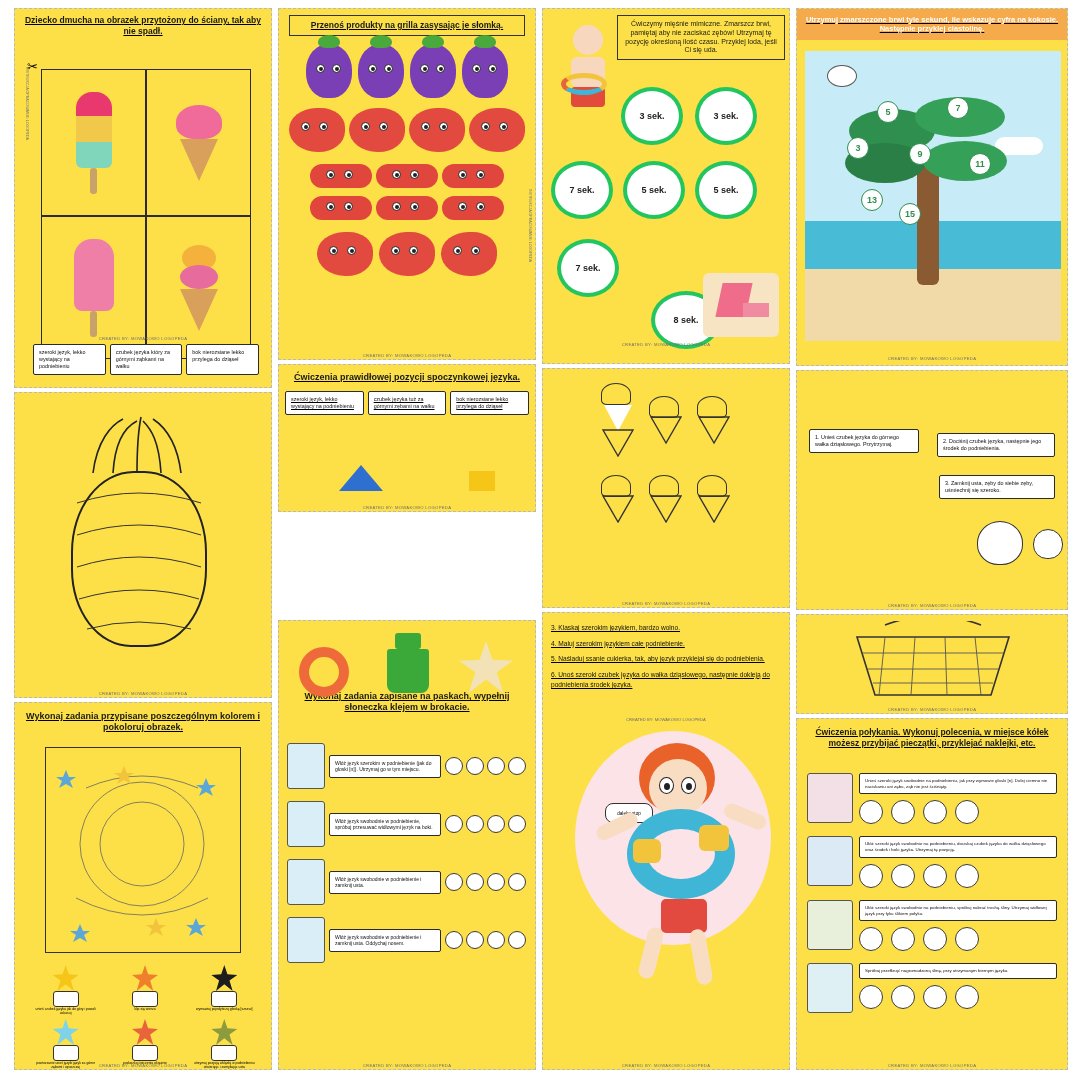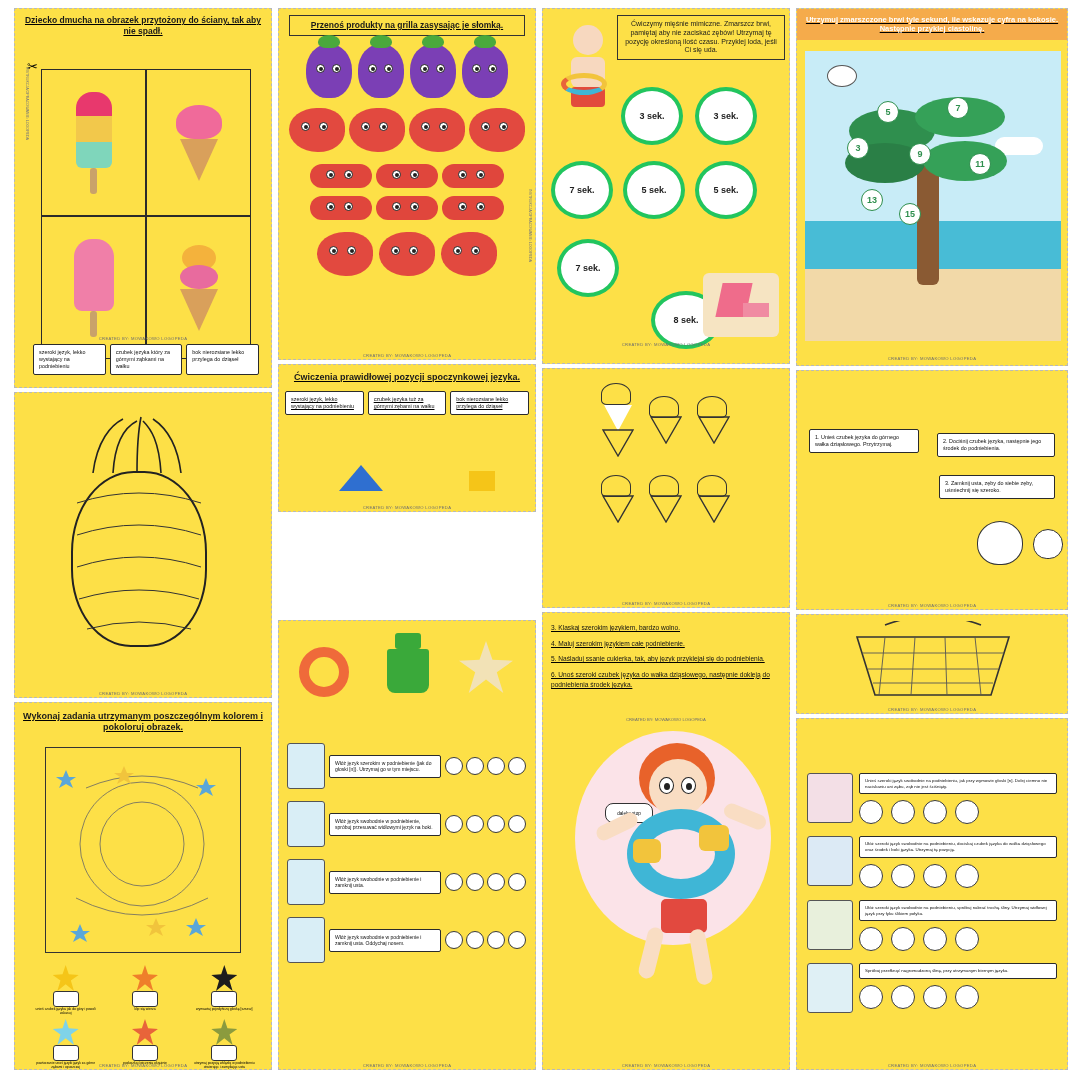--- a/index.html
+++ b/index.html
@@ -450,21 +450,21 @@
           <path d="M4 94 Q66 74 128 94"></path>
             <path d="M6 126 Q66 108 126 126"></path>
           <path d="M14 156 Q66 142 118 156"></path>
         </g>
       </svg>
     </div>
     <div class="credit">CREATED BY: MOWAKOWO LOGOPEDA</div>
   </div>
 
   <div class="card" style="left:14px; top:702px; width:258px; height:368px;">
-    <div class="cap" style="font-size:9px; padding-top:8px;">Wykonaj zadania utrzymanym poszczególnym kolorem i pokoloruj obrazek.</div>
+    <div class="cap" style="font-size:9px; padding-top:8px;">Wykonaj zadania przypisane poszczególnym kolorem i pokoloruj obrazek.</div>
     <div style="position:absolute; left:30px; top:44px; width:196px; height:206px; border:1.4px solid #333;">
       <svg width="194" height="204">
         <g fill="none" stroke="#666" stroke-width=".8">
           <circle cx="96" cy="96" r="62"></circle>
             <circle cx="96" cy="96" r="42"></circle>
           <path d="M40 40 Q96 16 152 40"></path>
             <path d="M30 150 Q96 184 162 150"></path>
         </g>
         <g fill="#5aa7d8">
           <polygon points="20,22 23,29 30,29 24,33 27,40 20,36 13,40 16,33 10,29 17,29"></polygon>
@@ -518,20 +518,21 @@
   </div>
 
   <div class="card" style="left:278px; top:620px; width:258px; height:450px;">
     <div style="position:absolute; left:20px; top:8px; width:218px; height:60px;">
       <div style="position:absolute; left:0; top:18px; width:50px; height:50px; border-radius:50%; border:10px solid #ef6a3a;"></div>
       <div style="position:absolute; left:96px; top:4px; width:26px; height:16px; background:#3aa93a; border-radius:3px;"></div>
       <div style="position:absolute; left:88px; top:20px; width:42px; height:44px; background:#3aa93a; border-radius:3px 3px 8px 8px;"></div>
       <div style="position:absolute; right:4px; top:12px; width:54px; height:52px; background:#f2e2b6; clip-path:polygon(50% 0,62% 36%,100% 38%,70% 60%,82% 100%,50% 74%,18% 100%,30% 60%,0 38%,38% 36%);"></div>
     </div>
 
+    <div class="cap" style="font-size:9px; margin-top:66px;">Wykonaj zadania zapisane na paskach, wypełnij słoneczka klejem w brokacie.</div>
 
     <div style="position:absolute; left:8px; top:122px; right:8px;">
 
       <div class="row" style="gap:4px; align-items:center; margin-bottom:12px;">
         <div class="kid-thumb"></div>
         <div class="strip-label" style="width:112px; font-size:5px;">Włóż język szerokim w podniebienie (jak do głoski [n]). Utrzymaj go w tym miejscu.</div>
         <div class="row" style="gap:3px;">
           <div class="sun" style="width:18px;height:18px;"></div>
           <div class="sun" style="width:18px;height:18px;"></div>
           <div class="sun" style="width:18px;height:18px;"></div>
@@ -619,20 +620,21 @@
             <line x1="70" y1="16" x2="66" y2="74"></line>
           <line x1="100" y1="16" x2="102" y2="74"></line>
             <line x1="130" y1="16" x2="136" y2="74"></line>
         </g>
       </svg>
     </div>
     <div class="credit">CREATED BY: MOWAKOWO LOGOPEDA</div>
   </div>
 
   <div class="card" style="left:796px; top:718px; width:272px; height:352px;">
+    <div class="cap" style="font-size:8.5px; padding-top:8px;">Ćwiczenia połykania. Wykonuj polecenia, w miejsce kółek możesz przybijać pieczątki, przyklejać naklejki, etc.</div>
 
     <div style="position:absolute; left:10px; top:54px; right:10px;">
 
       <div class="row" style="gap:6px; align-items:flex-start; margin-bottom:12px;">
         <div style="width:46px;height:50px;border:1px solid #555;background:#f3dfe6;border-radius:3px;"></div>
         <div style="flex:1;">
           <div class="strip-label" style="font-size:4.4px;">Unieś szeroki język swobodnie na podniebieniu, jak przy wymowie głoski [n]. Dolej ciemno nie naciskaniu ani zębu, ząb nie jest ściśnięty.</div>
           <div class="row" style="gap:8px; margin-top:6px;">
             <div class="sun" style="width:24px;height:24px;"></div>
             <div class="sun" style="width:24px;height:24px;"></div>

